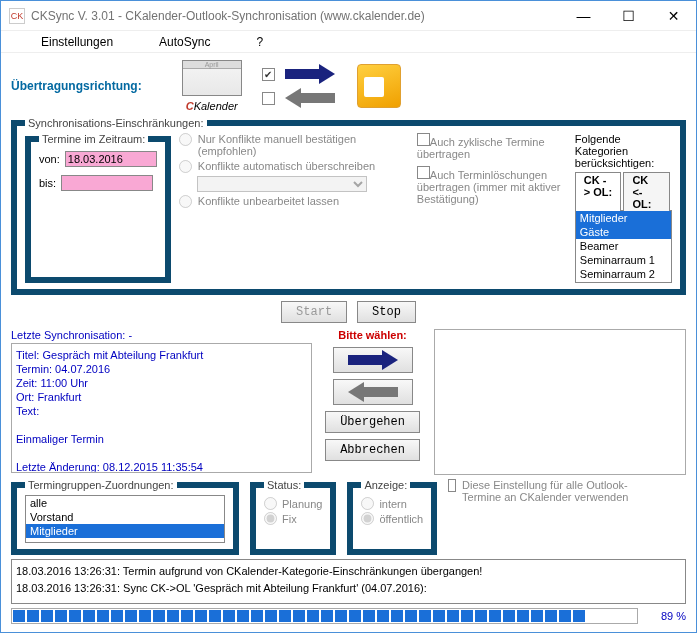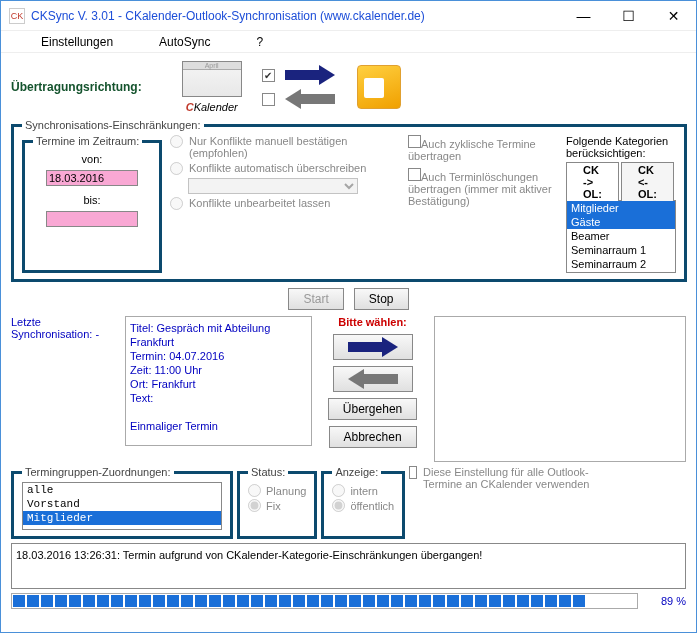--- a/index.html
+++ b/index.html
@@ -1,75 +1,75 @@
 <!DOCTYPE html>
 <html><head>
 <meta charset="utf-8">
 <style>
 * { box-sizing: border-box; font-family: "Segoe UI", Tahoma, sans-serif; font-size: 11px; }
 body { margin: 0; background: #fff; }
 .window { width: 697px; height: 633px; border: 1px solid #4a90d9; display: flex; flex-direction: column; justify-content: flex-end; }
 .titlebar { height: 30px; display: flex; align-items: center; padding: 0 0 0 8px; background: #fff; border-bottom: 1px solid #eee; }
 .titlebar .app-icon { width: 16px; height: 16px; margin-right: 6px; display:inline-flex; align-items:center; justify-content:center; font-size:9px; color:#c0392b; border:1px solid #ccc; }
-.titlebar .title { flex: 1; color: #1d4ed8; font-size: 12px; }
+.titlebar .title { flex: 1; color: #737373; font-size: 12px; }
 .winbtns { display: flex; }
 .winbtn { width: 45px; height: 29px; display: flex; align-items: center; justify-content: center; font-size: 14px; }
 .menubar { height: 22px; display: flex; align-items: center; padding: 0 8px; gap: 14px; border-bottom: 1px solid #eee; }
 .menubar span { font-size: 12px; margin-left: 32px; }
 .content { flex: 1; padding: 6px 10px 8px 10px; display: flex; flex-direction: column; gap: 4px; overflow:hidden;}
 .direction-row { display: flex; align-items: center; gap: 10px; height: 56px; }
-.direction-label { color: #14532d; font-weight: bold; font-size: 12px; }
+.direction-label { color: #0369a1; font-weight: bold; font-size: 12px; }
 .cklogo { display: flex; flex-direction: column; align-items: center; margin-left: 30px; }
 .cklogo .cal { width: 60px; height: 36px; border: 1px solid #888; background: linear-gradient(#f5f5f5,#e8e8e8); position: relative; font-size:7px; color:#999; text-align:center;}
 .cklogo .cal::before { content:"April"; display:block; background:#ddd; border-bottom:1px solid #aaa;}
 .cklogo .brand { font-style: italic; font-size: 15px; }
 .cklogo .brand b { color: #c0392b; font-weight: bold; }
 .arrows-col { display: flex; flex-direction: column; gap: 6px; margin-left: 10px; }
 .arrow-line { display: flex; align-items: center; gap: 10px; }
 .chk { width: 13px; height: 13px; border: 1px solid #888; display: inline-flex; align-items: center; justify-content: center; font-size: 10px; color: #333; }
 .arrow-r { width: 50px; height: 18px; position: relative; }
 .arrow-r::after { content:""; position:absolute; left:0; top:4px; width:34px; height:10px; background:#1a237e; }
 .arrow-r::before { content:""; position:absolute; right:0; top:-1px; border-left:16px solid #1a237e; border-top:10px solid transparent; border-bottom:10px solid transparent; }
 .arrow-l { width: 50px; height: 18px; position: relative; }
 .arrow-l::after { content:""; position:absolute; right:0; top:4px; width:34px; height:10px; background:#777; }
 .arrow-l::before { content:""; position:absolute; left:0; top:-1px; border-right:16px solid #777; border-top:10px solid transparent; border-bottom:10px solid transparent; }
 .outlook-icon { width: 44px; height: 44px; border: 1px solid #e0a030; background: linear-gradient(160deg,#ffd040,#f0a000); display: flex; align-items: center; justify-content: center; color: #fff; font-size: 20px; font-weight: bold; margin-left: 12px; border-radius:4px; position:relative;}
 .outlook-icon::after{content:"";position:absolute;left:6px;top:12px;width:20px;height:20px;background:#fff;border-radius:2px;}
-fieldset { border: 3px solid #0c4a6e; padding: 4px 8px 6px 8px; margin: 0; }
+fieldset { border: 6px solid #0c4a6e; padding: 4px 8px 6px 8px; margin: 0; }
 legend { font-size: 11px; color: #444; padding: 0 3px; }
 .sync-constraints { display: flex; gap: 8px; }
 .col-dates { display:flex; flex-direction:column; gap:4px; width:140px;}
-.col-dates label { display:flex; align-items:center; gap:4px;flex-direction:column; }
+.col-dates label { display:flex; align-items:center; gap:4px; }
 .col-dates input { width:92px; border:1px solid #888; padding:1px 2px; background:#f9a8d4; }
 .col-radios { display:flex; flex-direction:column; gap:3px; width:230px; color:#888;}
 .col-radios label { display:flex; gap:6px; align-items:flex-start; }
 .col-radios select { width:170px; margin-left:18px; border:1px solid #aaa; background:#efefef;}
 .col-checks { display:flex; flex-direction:column; gap:6px; width:150px; color:#888;}
 .col-cats { flex:1; }
 .col-cats .cat-head { font-size:11px; margin-bottom:2px;}
 .tab-row { display:flex; border-bottom:1px solid #888;}
-.tab { border:1px solid #888; border-bottom:none; padding:1px 16px; font-weight:bold; margin-right:2px; background:#f5f5f5; position:relative; top:1px;}
+.tab { border:1px solid #888; border-bottom:none; padding:1px 8px; font-weight:bold; margin-right:2px; background:#f5f5f5; position:relative; top:1px;}
 .tab.sel { background:#fff; }
 .cat-list { border:1px solid #888; border-top:none; height:72px; overflow-y:scroll; background:#fff;}
 .cat-list div { padding:0 4px; line-height:14px;}
 .cat-list .sel { background:#1a6fd8; color:#fff; }
-.btn { border:1px solid #888; background:linear-gradient(#f8f8f8,#e0e0e0); padding:3px 14px; font-size:12px;}
+.btn { border:1px solid #888; background:linear-gradient(#f8f8f8,#e0e0e0); padding:3px 14px; font-size:12px;font-family:Liberation Mono, monospace;}
 .btn.disabled { color:#999; }
 .start-stop { display:flex; justify-content:center; gap:10px; margin:2px 0;}
 .mid-row { display:flex; gap:6px; }
-.left-info { flex:1.2; display:flex; }
+.left-info { flex:1.2; display:flex; flex-direction:column;}
 .last-sync { color:#0000c0; font-size:11px; margin-bottom:2px;}
 .info-box { border:1px solid #aaa; height:130px; padding:4px; color:#0000c0; font-size:11px; line-height:14px; overflow:auto;}
 .mid-btns { display:flex; flex-direction:column; gap:6px; align-items:center; width:110px;}
 .bitte { color:#c00; font-weight:bold;}
 .arrow-btn { width:80px; height:26px; border:1px solid #888; background:linear-gradient(#f8f8f8,#e0e0e0); display:flex; align-items:center; justify-content:center;}
 .right-box { flex:1; border:1px solid #aaa; height:146px;}
-.bottom-opts { display:flex; gap:4px; }
+.bottom-opts { display:flex; gap:11px; }
 .termlist { height:48px; width:200px; border:1px solid #888; overflow-y:scroll; background:#fff;}
-.termlist div { padding:0 4px; line-height:14px;font-family:Liberation Mono, monospace;}
+.termlist div { padding:0 4px; line-height:14px;}
 .termlist .sel { background:#1a6fd8; color:#fff;}
 .small-fs { flex:0 0 auto; }
 .small-fs label { display:flex; gap:5px; align-items:center; margin:2px 0;}
 .opt-check { display:flex; gap:6px; color:#888; width:190px; align-items:flex-start;}
 .log-box { border:1px solid #888; height:46px; overflow-y:scroll; background:#fff; padding:2px 4px; line-height:16px;}
 .log-box div { border-top:1px dotted transparent; }
 .progress-row { display:flex; align-items:center; gap:8px;}
 .progress { flex:1; height:16px; border:1px solid #aaa; display:flex; gap:2px; padding:1px; overflow:hidden;}
 .progress .seg { width:12px; background:#1a6fd8;}
 .pct { color:#0000c0; width:40px; text-align:right;}
@@ -230,20 +230,21 @@
           </label>
       </fieldset>
       <div class="opt-check">
         <span class="chk"></span>
         <span>Diese Einstellung für alle Outlook-Termine an CKalender verwenden</span>
       </div>
     </div>
 
     <div class="log-box">
       <div>18.03.2016 13:26:31: Termin aufgrund von CKalender-Kategorie-Einschränkungen übergangen!</div>
+      <div>18.03.2016 13:26:31: Sync CK-&gt;OL 'Gespräch mit Abteilung Frankfurt' (04.07.2016):</div>
     </div>
 
     <div class="progress-row">
       <div class="progress">
         <div class="seg"></div>
           <div class="seg"></div>
           <div class="seg"></div>
           <div class="seg"></div>
           <div class="seg"></div>
           <div class="seg"></div>

